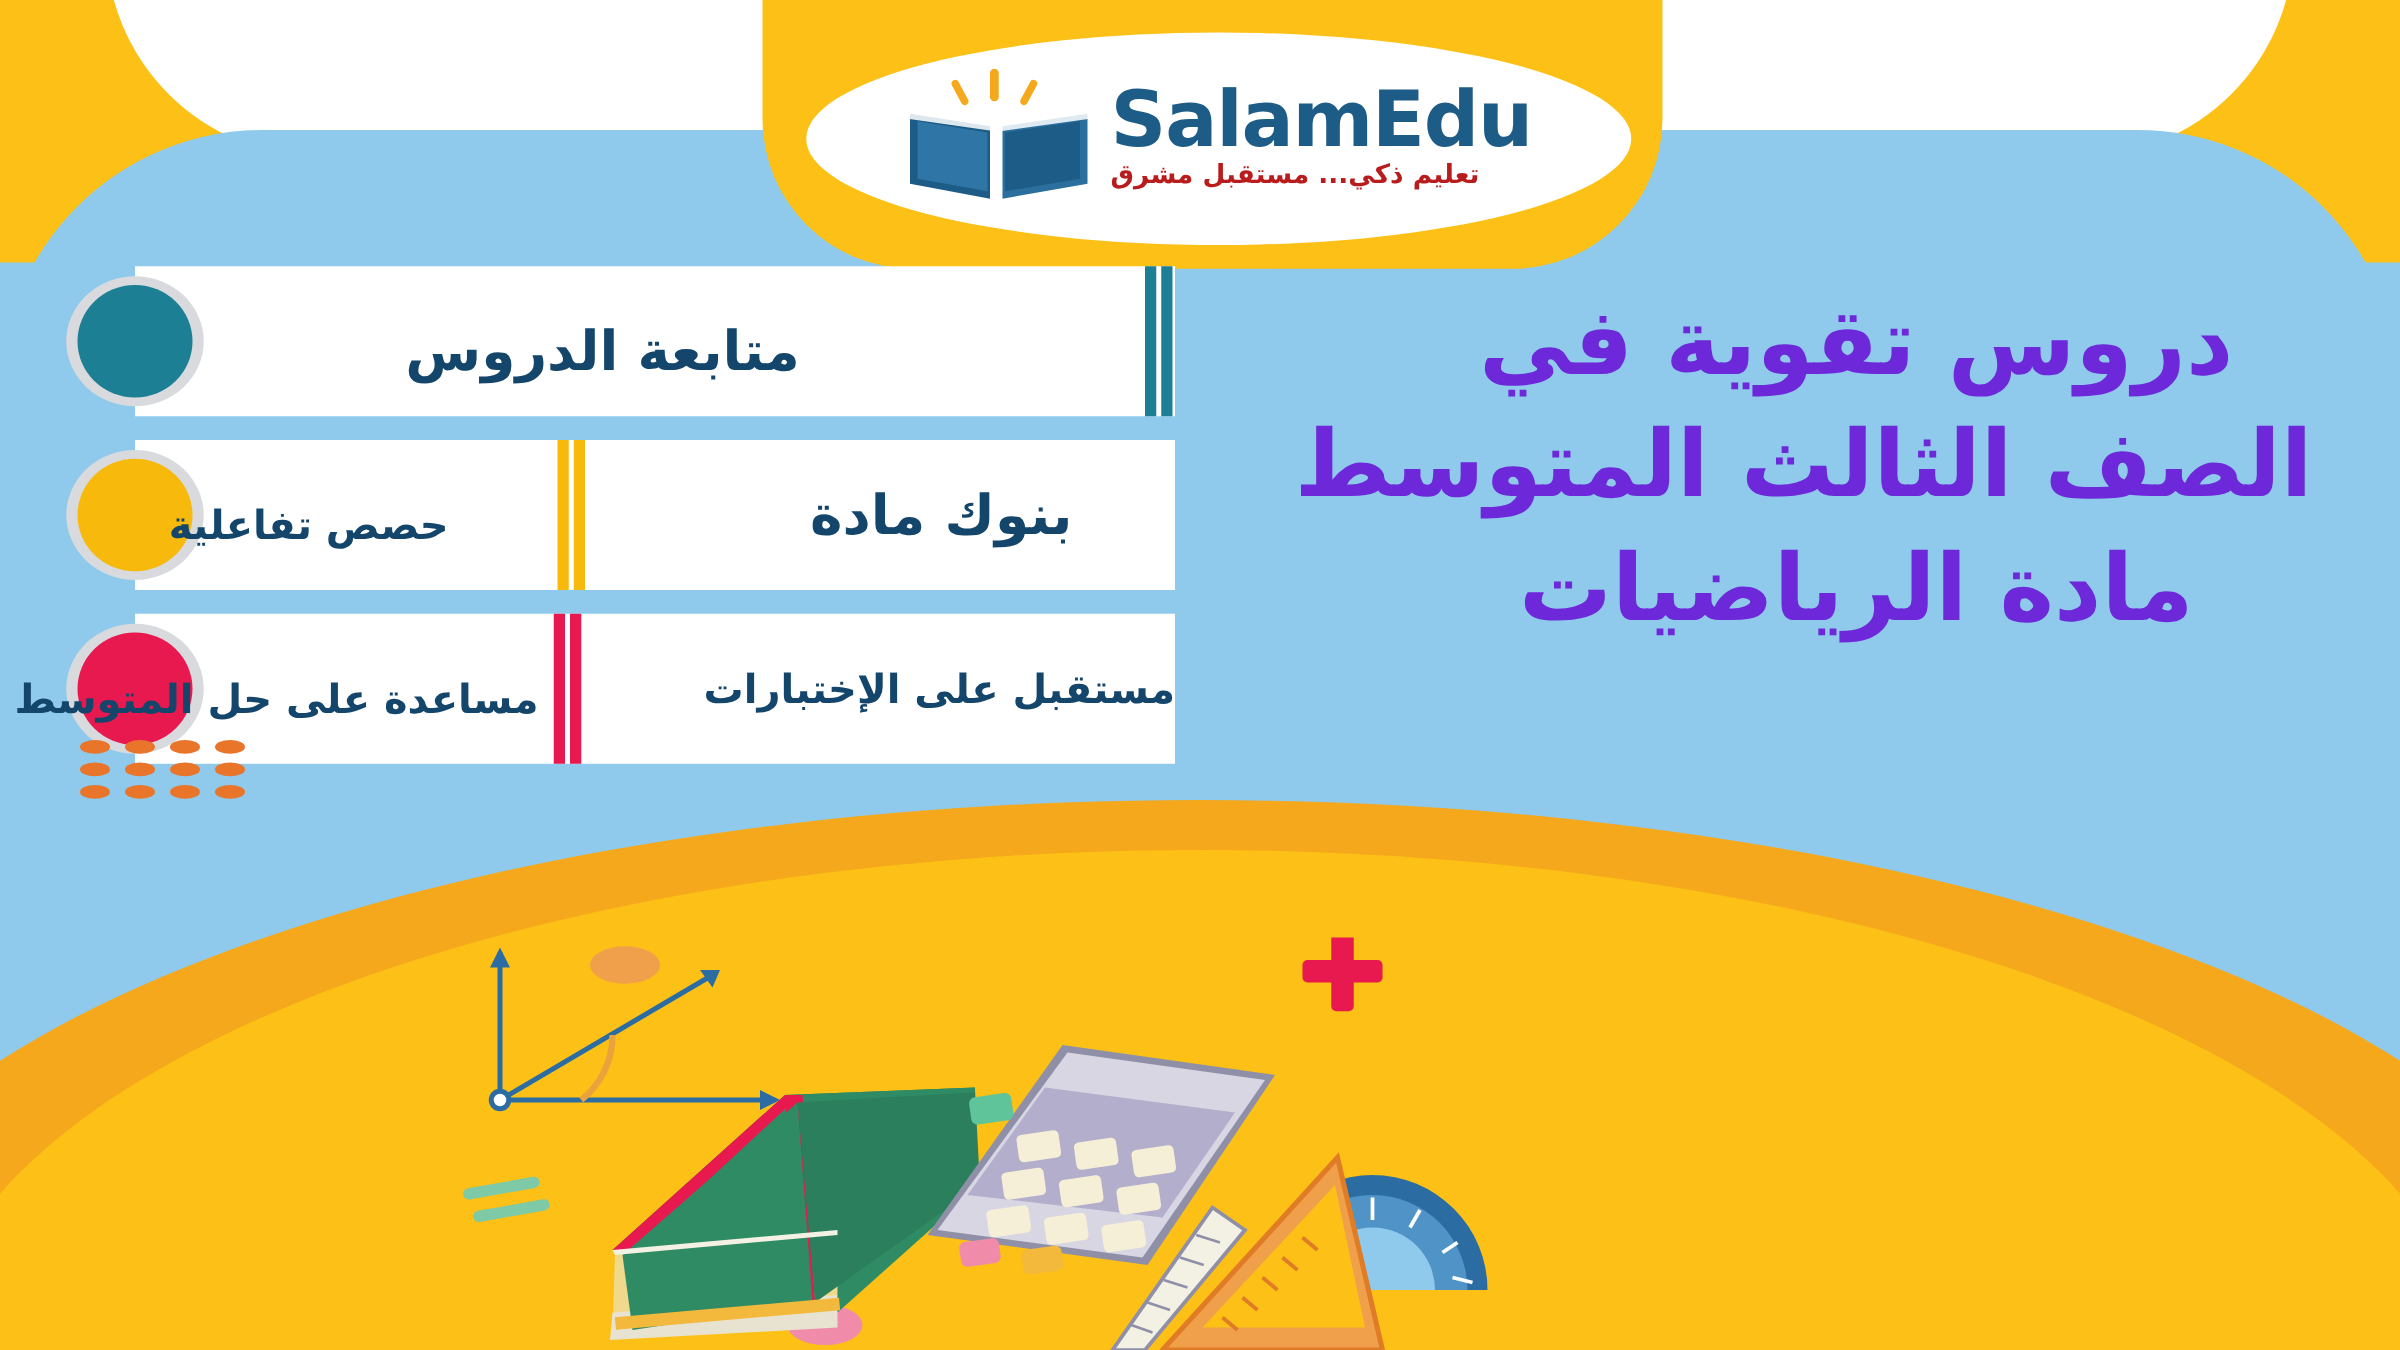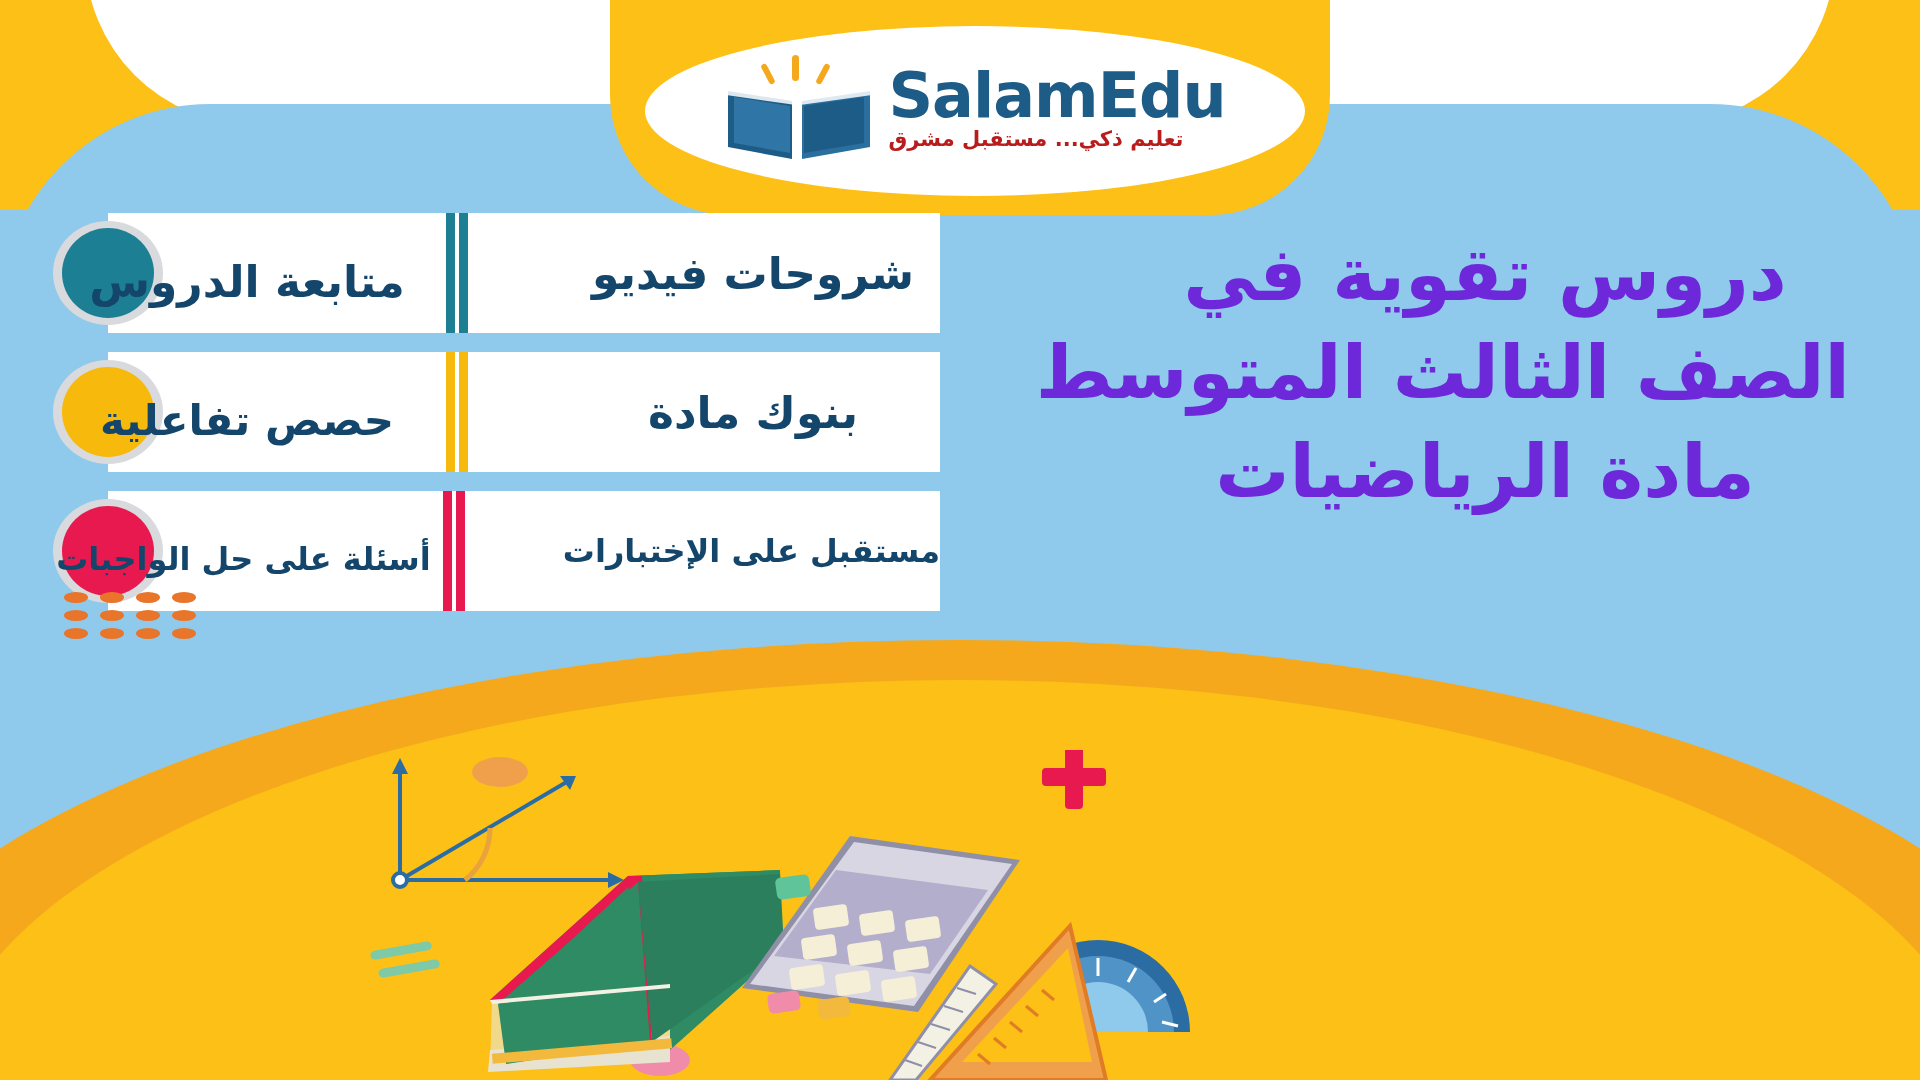--- a/index.html
+++ b/index.html
@@ -180,52 +180,51 @@
     <div>الصف الثالث المتوسط</div>
     <div>مادة الرياضيات</div>
   </div>
 
   <div class="features">
 
     <div class="bar" style="--accent:#1c7f94">
       <div class="bar-plate"></div>
       <div class="bar-knob"></div>
       <div class="bar-inner">
-        <div class="cell cell-left" style="font-size:44px">شروحات فيديو</div>
         <div class="divider">
             <i class="a"></i>
             <i class="b"></i>
           </div>
         <div class="cell cell-right" style="font-size:44px">متابعة الدروس</div>
       </div>
     </div>
 
     <div class="bar" style="--accent:#f7b90b">
       <div class="bar-plate"></div>
       <div class="bar-knob"></div>
       <div class="bar-inner">
         <div class="cell cell-left" style="font-size:44px">بنوك مادة</div>
         <div class="divider">
             <i class="a"></i>
             <i class="b"></i>
           </div>
-        <div class="cell cell-right" style="font-size:42px">حصص تفاعلية</div>
+        <div class="cell cell-right" style="font-size:32px">حصص تفاعلية</div>
       </div>
     </div>
 
     <div class="bar" style="--accent:#e8194f">
       <div class="bar-plate"></div>
       <div class="bar-knob"></div>
       <div class="bar-inner">
         <div class="cell cell-left" style="font-size:32px">مستقبل على الإختبارات</div>
         <div class="divider">
             <i class="a"></i>
             <i class="b"></i>
           </div>
-        <div class="cell cell-right" style="font-size:32px">أسئلة على حل الواجبات</div>
+        <div class="cell cell-right" style="font-size:32px">مساعدة على حل المتوسط</div>
       </div>
     </div>
   </div>
 
   <div class="dots">
     <span></span>
       <span></span>
       <span></span>
       <span></span>
     <span></span>

